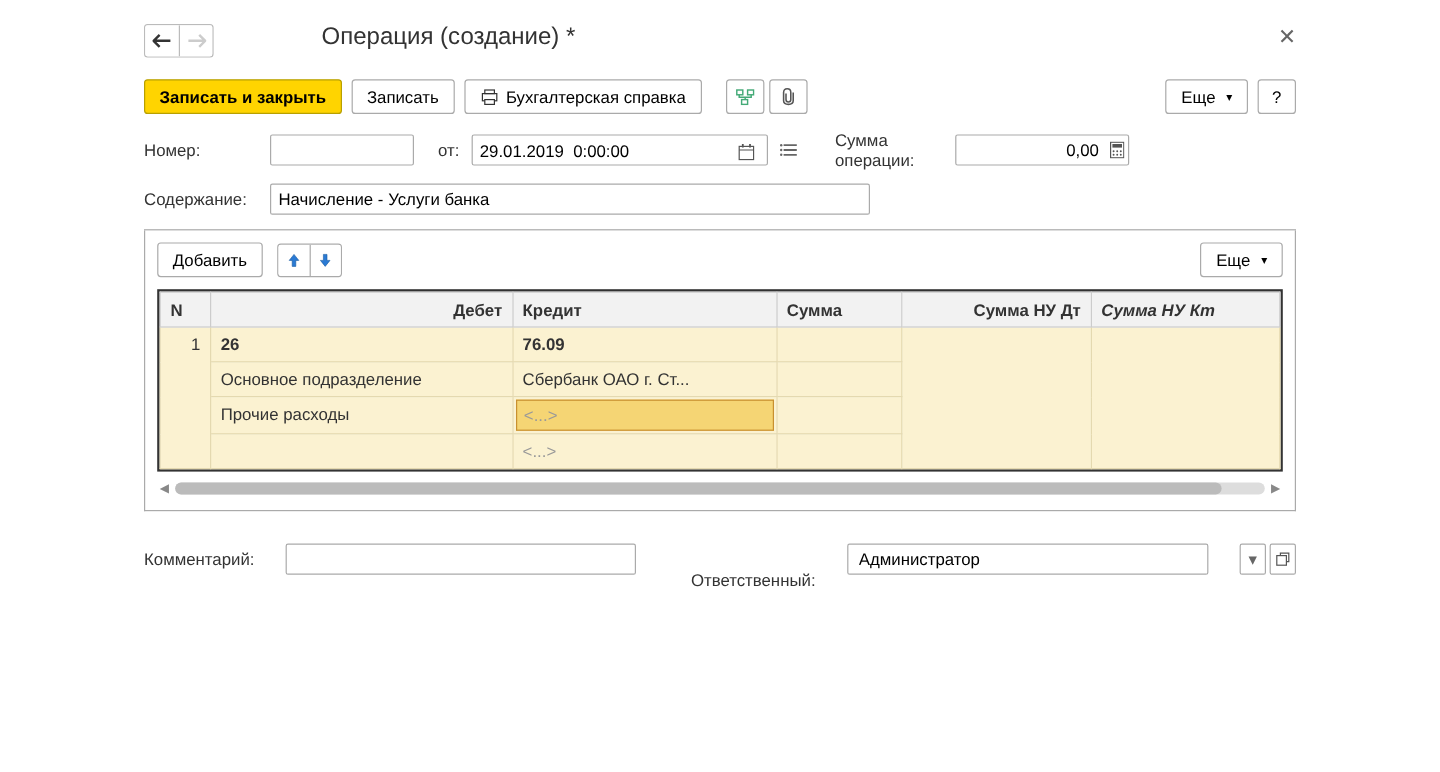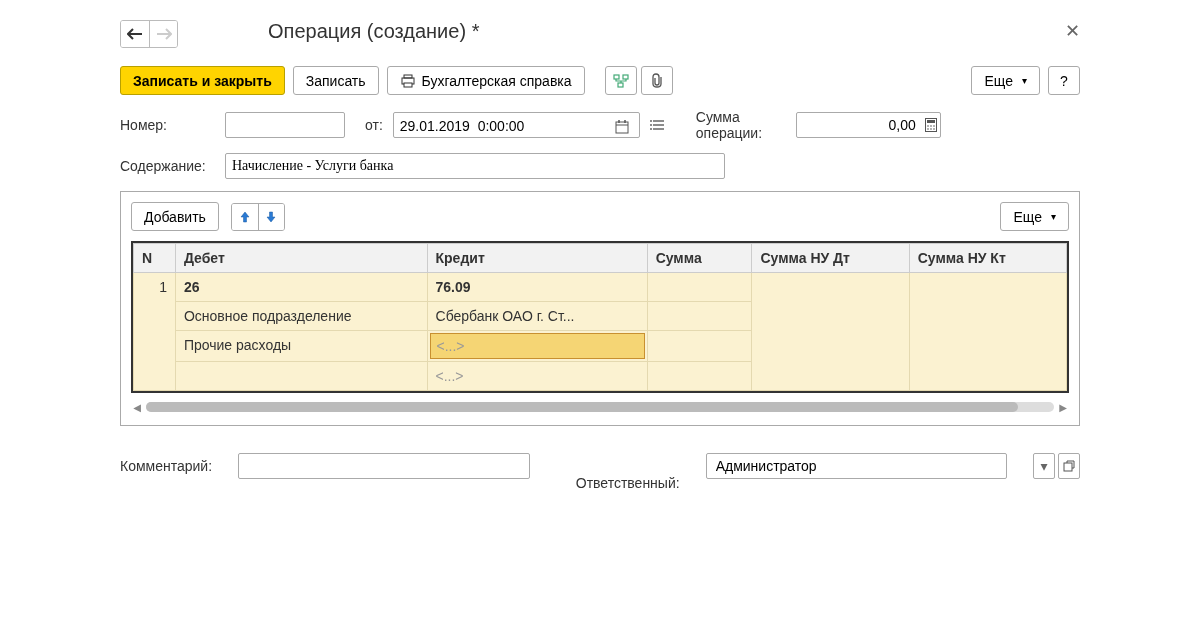--- a/index.html
+++ b/index.html
@@ -17,21 +17,21 @@
 .btn-icon-sm { width: 32px; padding: 0; justify-content: center; }
 .btn-group { display: flex; gap: 4px; }
 .spacer { flex: 1; }
 .form-row { display: flex; align-items: center; gap: 10px; margin-bottom: 12px; }
 .form-label { min-width: 95px; }
 .input { border: 1px solid #aaa; border-radius: 2px; padding: 3px 6px; height: 26px; font-size: 14px; }
 .input-num { width: 120px; }
 .input-date { width: 247px; display: flex; align-items: flex-end; }
 .input-date input { border: none; flex: 1; outline: none; font-size: 14px; }
 .cal-icon { cursor: pointer; padding: 0 4px; color: #555; }
-.input-content { width: 500px; font-family: Liberation Serif, serif; }
+.input-content { width: 500px; }
 .sum-label { margin-left: 20px; }
 .sum-input { width: 145px; text-align: right; padding-right: 24px; position: relative; }
 .sum-wrap { position: relative; display: flex; align-items: center; }
 .calc-icon { position: absolute; right: 4px; cursor: pointer; color: #555; }
 .tabs { display: flex; border-bottom: 1px solid #aaa; margin-bottom: 0; }
 .tab { padding: 6px 14px; border: 1px solid #aaa; border-bottom: none; background: #f0f0f0; cursor: pointer; margin-right: 3px; display: flex; align-items: center; gap: 6px; position: relative; top: 1px; border-radius: 3px 3px 0 0; }
 .tab.active { background: #fff; border-bottom: 1px solid #fff; }
 .dtkt-icon { font-size: 9px; line-height: 8px; }
 .dtkt-icon .dt { color: #0a0; font-weight: bold; display: block; }
 .dtkt-icon .kt { color: #c00; font-weight: bold; display: block; margin-left: 6px; }
@@ -184,25 +184,25 @@
     </div>
     <div class="spacer"></div>
     <button class="btn dropdown-caret">Еще</button>
   </div>
 
   <div class="grid">
     <table>
       <thead>
         <tr>
           <th style="width:40px;">N</th>
-          <th style="width:240px;">Дебет</th>
+          <th style="width:240px;text-align:right;">Дебет</th>
           <th style="width:210px;">Кредит</th>
           <th style="width:100px;">Сумма</th>
-          <th style="width:150px;">Сумма НУ Дт</th>
-          <th style="width:150px;">Сумма НУ Кт</th>
+          <th style="width:150px;text-align:right;">Сумма НУ Дт</th>
+          <th style="width:150px;font-style:italic;">Сумма НУ Кт</th>
         </tr>
       </thead>
       <tbody>
         <tr>
           <td class="n-col" rowspan="4">1</td>
           <td class="bold">26</td>
           <td class="bold">76.09</td>
           <td></td>
           <td rowspan="4"></td>
           <td rowspan="4"></td>

